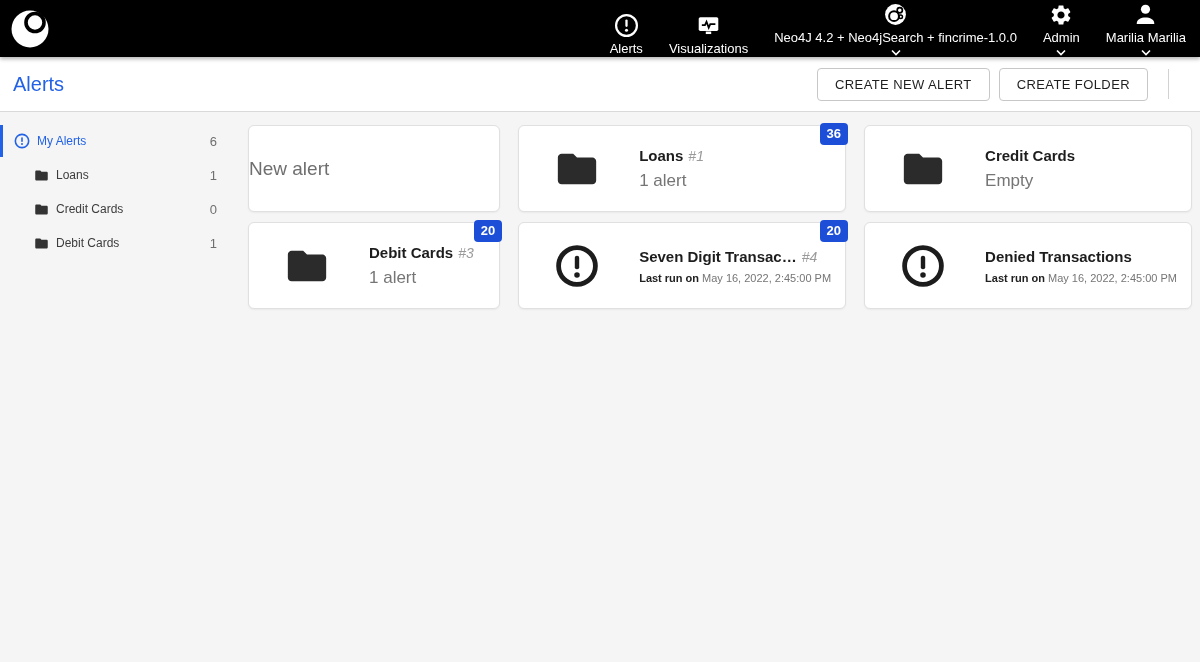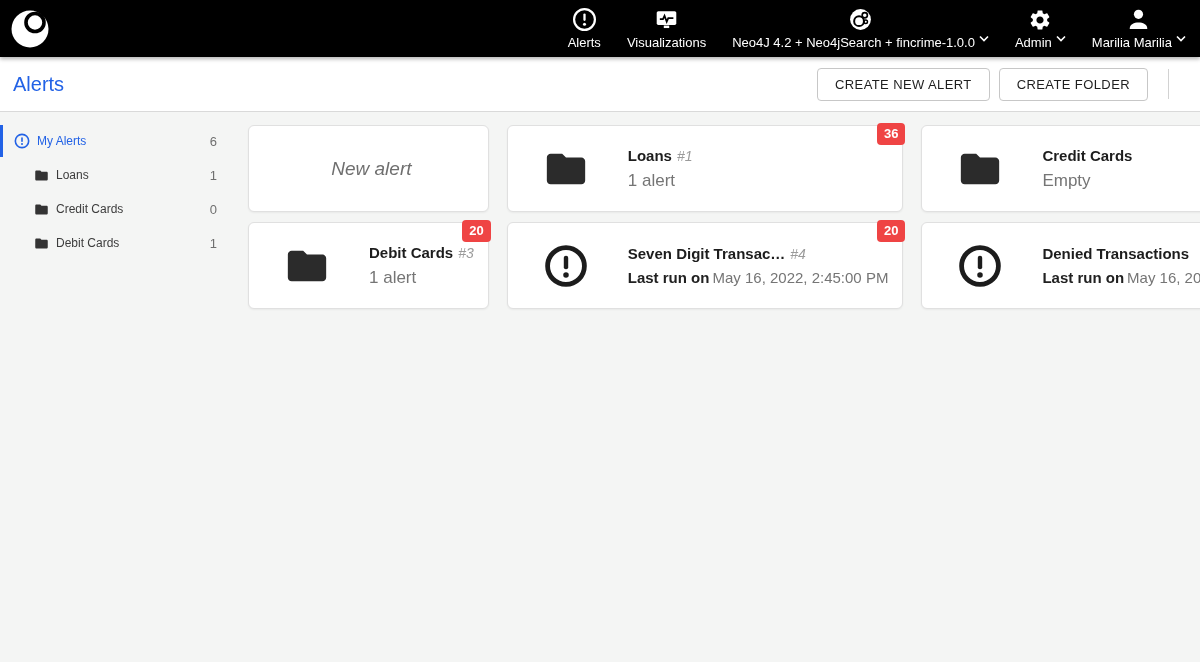--- a/index.html
+++ b/index.html
@@ -9,21 +9,21 @@
   
   .topbar { height:57px; background:#000; display:flex; align-items:center;
     box-shadow:0 2px 4px rgba(0,0,0,.3); position:relative; z-index:5; }
   .logo-wrap { margin-left:9px; width:42px; height:42px; display:flex;
     align-items:center; justify-content:center; cursor:pointer; }
   .nav { display:flex; align-items:flex-end; gap:26px; margin-left:auto;
     padding-right:14px; }
   .nav-item { display:flex; flex-direction:column; align-items:center;
     gap:3px; color:#fff; cursor:pointer; }
   .nav-item svg.main { display:block; }
-  .nav-label-row { display:flex; align-items:flex-start; gap:4px; }
+  .nav-label-row { display:flex; align-items:center; gap:4px;flex-direction:column; }
   .nav-label { font-size:13px; color:#fff; white-space:nowrap; }
 
   
   .subheader { height:55px; background:#fff; border-bottom:1px solid #d9d9d9;
     display:flex; align-items:center; padding:0 20px 0 13px; }
   .page-title { font-size:20px; color:#2262e6; }
   .subheader-actions { margin-left:auto; display:flex; align-items:center; }
   .btn { background:#fff; border:1px solid #c7c7c7; border-radius:4px;
     height:33px; padding:0 17px; font-size:13px; letter-spacing:.4px;
     color:#1f1f1f; font-family:"Liberation Sans", sans-serif; cursor:pointer;
@@ -47,34 +47,34 @@
   .side-row.child { padding-left:34px; }
 
   
   .cards-area { flex:1; padding:13px 8px 0 3px; }
   .grid { display:grid; grid-template-columns:repeat(3,1fr); column-gap:18px;
     row-gap:10px; }
   .card { position:relative; height:87px; background:#fff;
     border:1px solid #e0e0e0; border-radius:6px;
     box-shadow:0 1px 2px rgba(0,0,0,.05); display:flex; align-items:center;
     padding-left:22px; cursor:pointer; }
-  .card.new-alert { justify-content:center; padding-left:6px;font-style:italic; }
+  .card.new-alert { padding-left:0; }
   .new-alert-label { font-size:19px; color:#6f6f6f; }
   .icon-box { width:72px; flex:0 0 72px; display:flex; align-items:center;
     justify-content:center; margin-right:26px; }
   .card-body { display:flex; flex-direction:column; gap:7px; min-width:0;
     padding-right:14px; }
   .card-title { font-size:15px; font-weight:bold; color:#1d1d1d;
     white-space:nowrap; overflow:hidden; }
   .card-num { font-weight:normal; font-style:italic; color:#9a9a9a;
     font-size:14px; margin-left:5px; }
   .card-sub { font-size:17px; color:#757575; }
-  .lastrun { font-size:15px; color:#757575; white-space:nowrap; }
+  .lastrun { font-size:11px; color:#757575; white-space:nowrap; }
   .lastrun .lr-label { font-weight:bold; color:#212121; margin-right:3px; }
-  .badge { position:absolute; top:-3px; right:-3px; background:#ef4444;
+  .badge { position:absolute; top:-3px; right:-3px; background:#1d4ed8;
     color:#fff; font-size:13px; font-weight:bold; padding:3px 7px;
     border-radius:4px; line-height:16px; }
 </style>
 </head>
 <body>
 
 <div class="topbar">
   <div class="logo-wrap">
     <svg width="40" height="40" viewBox="0 0 40 40">
       <circle cx="20" cy="20" r="18.5" fill="#fff"></circle>

